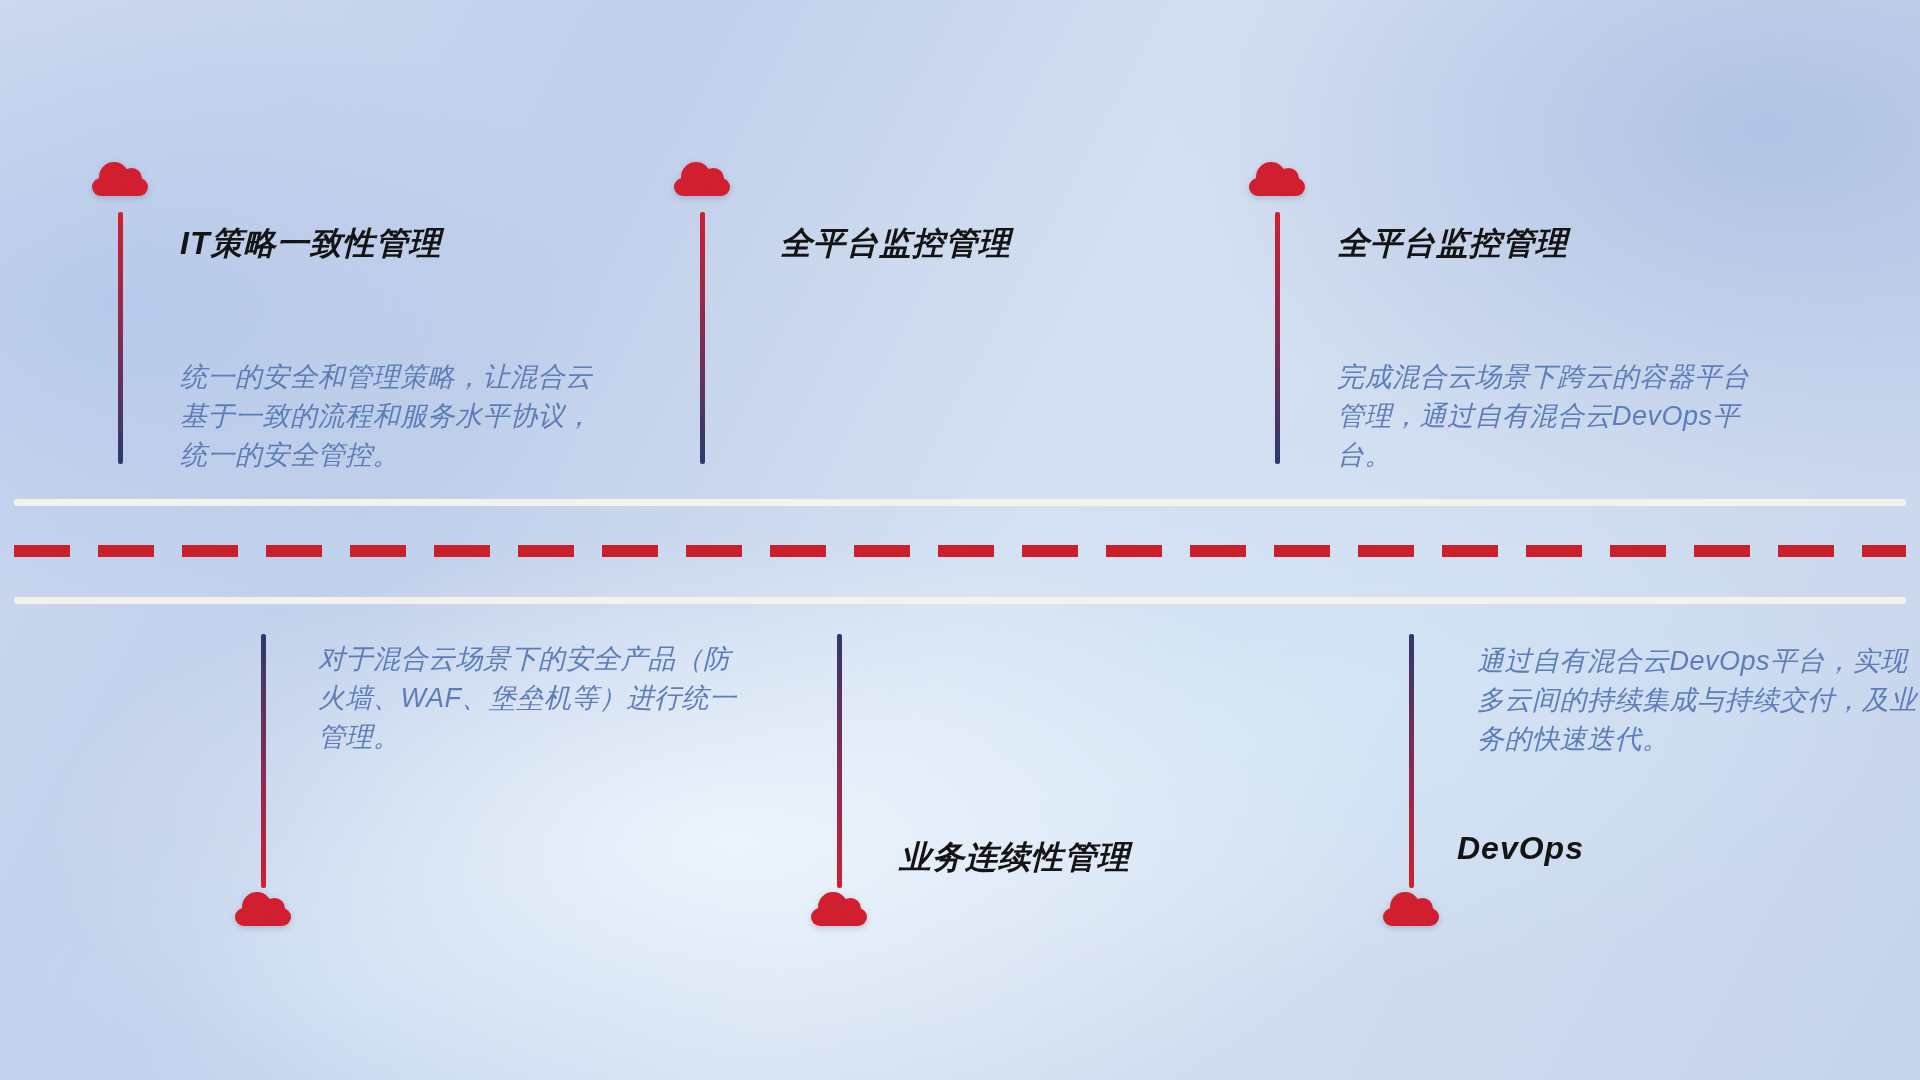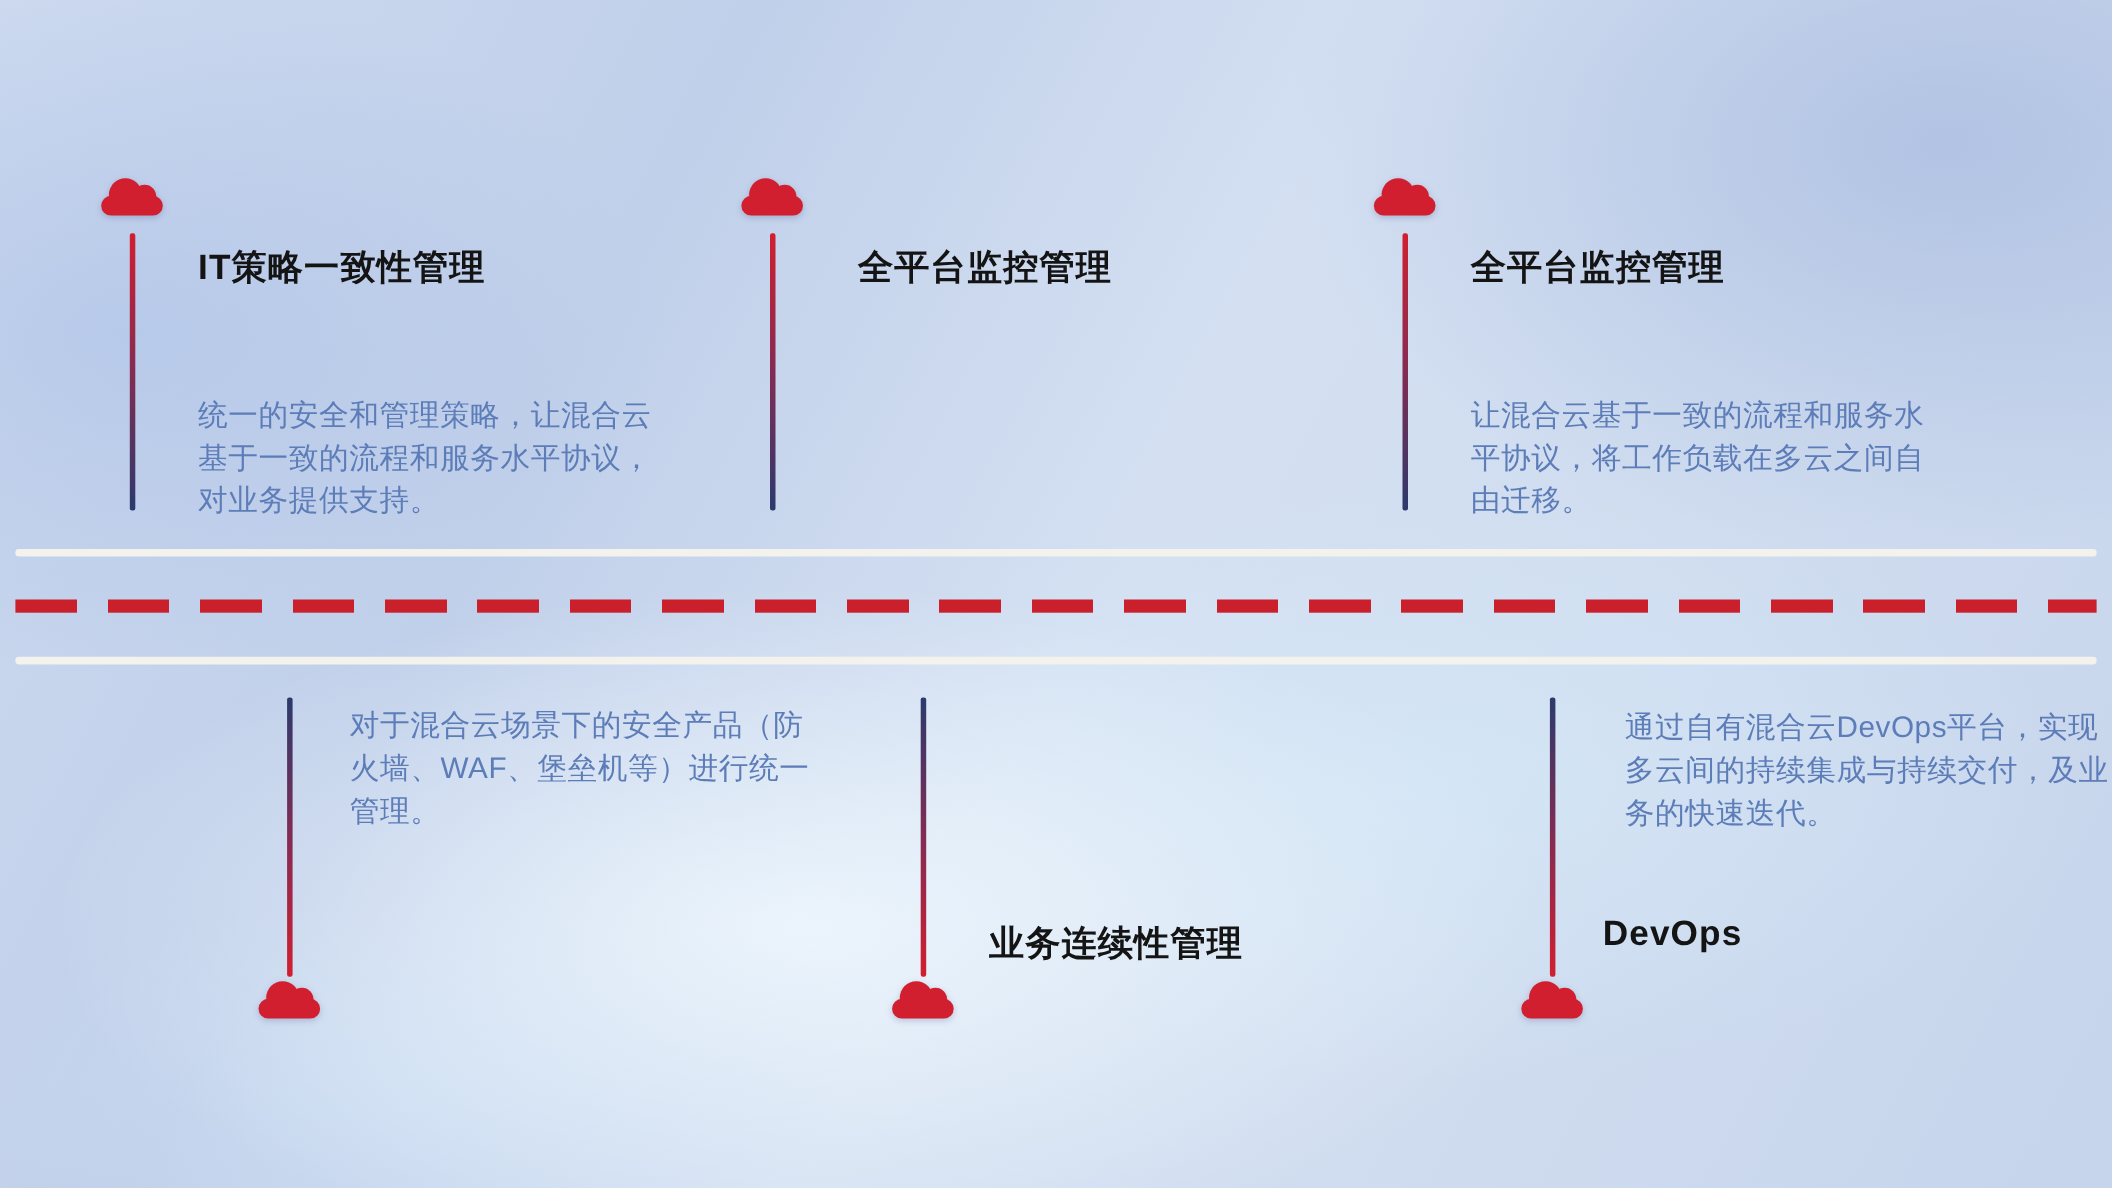--- a/index.html
+++ b/index.html
@@ -3,21 +3,21 @@
 <meta charset="utf-8">
 <style>
   :root{
     --cloud-red:#d11f2f;
     --line-navy:#2b3a6d;
     --dash-red:#c9202b;
     --road-white:#f4f2ed;
     --title-color:#141414;
     --desc-color:#5d7db8;
   }
-  *{margin:0;padding:0;box-sizing:border-box;}
+  *{margin:0;padding:0;box-sizing:border-box;font-style:italic;}
   html,body{width:1920px;height:1080px;overflow:hidden;}
   body{
     font-family:"Liberation Sans","DejaVu Sans",sans-serif;
   }
   .stage{
     position:relative;
     width:1920px;height:1080px;
     overflow:hidden;
     background:
       radial-gradient(1100px 500px at 38% 78%, rgba(242,250,255,0.80), rgba(242,250,255,0) 62%),
@@ -117,30 +117,30 @@
 
 <div class="stage">
 
   <div class="road-line top"></div>
   <div class="road-dash"></div>
   <div class="road-line bottom"></div>
 
   <div class="cloud t1-cloud"></div>
   <div class="vline down t1-line"></div>
   <h2 class="title t1-title">IT策略一致性管理</h2>
-  <p class="desc t1-desc">统一的安全和管理策略，让混合云基于一致的流程和服务水平协议，对业务提供支持。</p>
+  <p class="desc t1-desc">统一的安全和管理策略，让混合云基于一致的流程和服务水平协议，统一的安全管控。</p>
 
   <div class="cloud t2-cloud"></div>
   <div class="vline down t2-line"></div>
   <h2 class="title t2-title">全平台监控管理</h2>
 
   <div class="cloud t3-cloud"></div>
   <div class="vline down t3-line"></div>
   <h2 class="title t3-title">全平台监控管理</h2>
-  <p class="desc t3-desc">让混合云基于一致的流程和服务水平协议，将工作负载在多云之间自由迁移。</p>
+  <p class="desc t3-desc">完成混合云场景下跨云的容器平台管理，通过自有混合云DevOps平台。</p>
 
   <div class="vline up b1-line"></div>
   <div class="cloud b1-cloud"></div>
   <p class="desc b1-desc">对于混合云场景下的安全产品（防火墙、WAF、堡垒机等）进行统一管理。</p>
 
   <div class="vline up b2-line"></div>
   <div class="cloud b2-cloud"></div>
   <h2 class="title b2-title">业务连续性管理</h2>
 
   <div class="vline up b3-line"></div>

